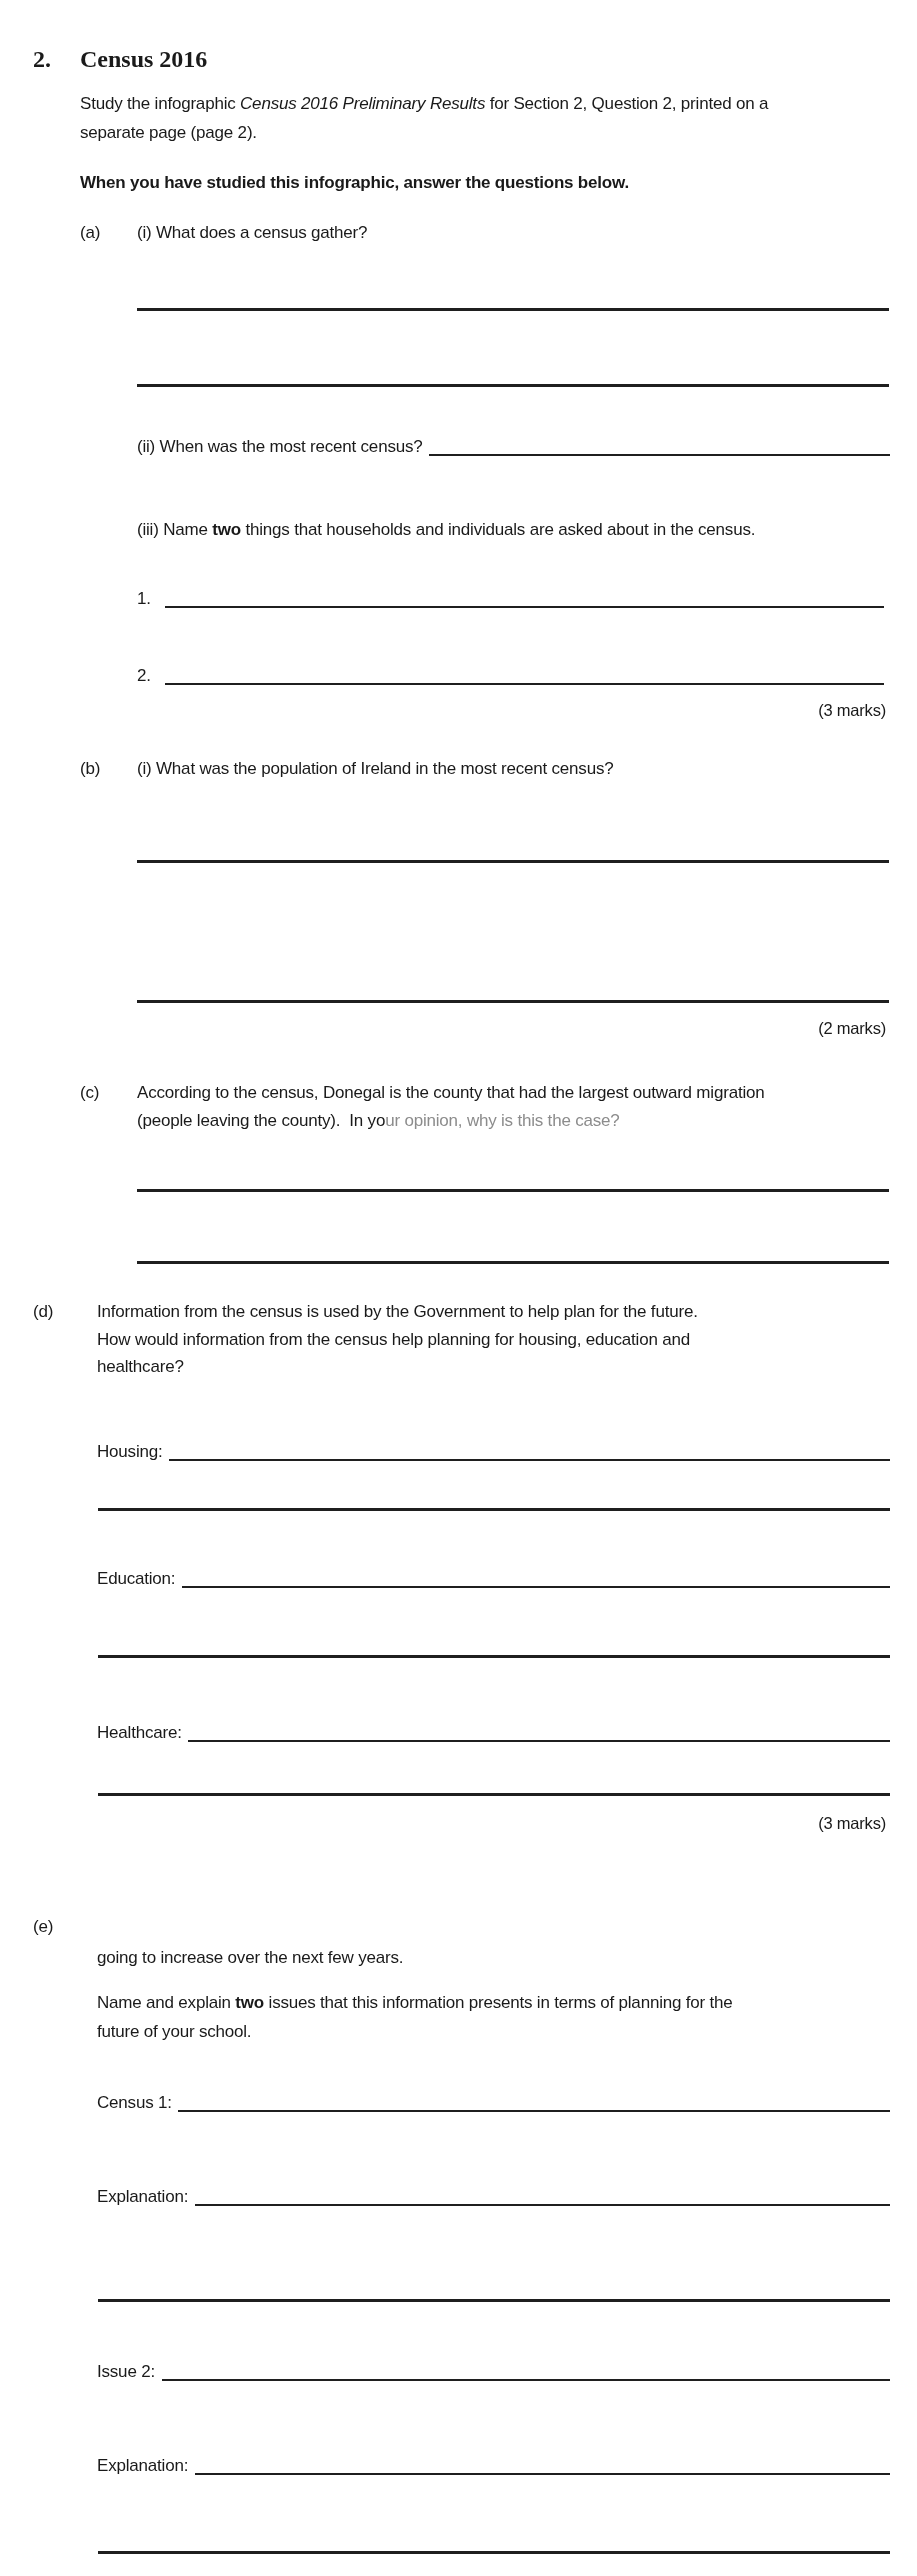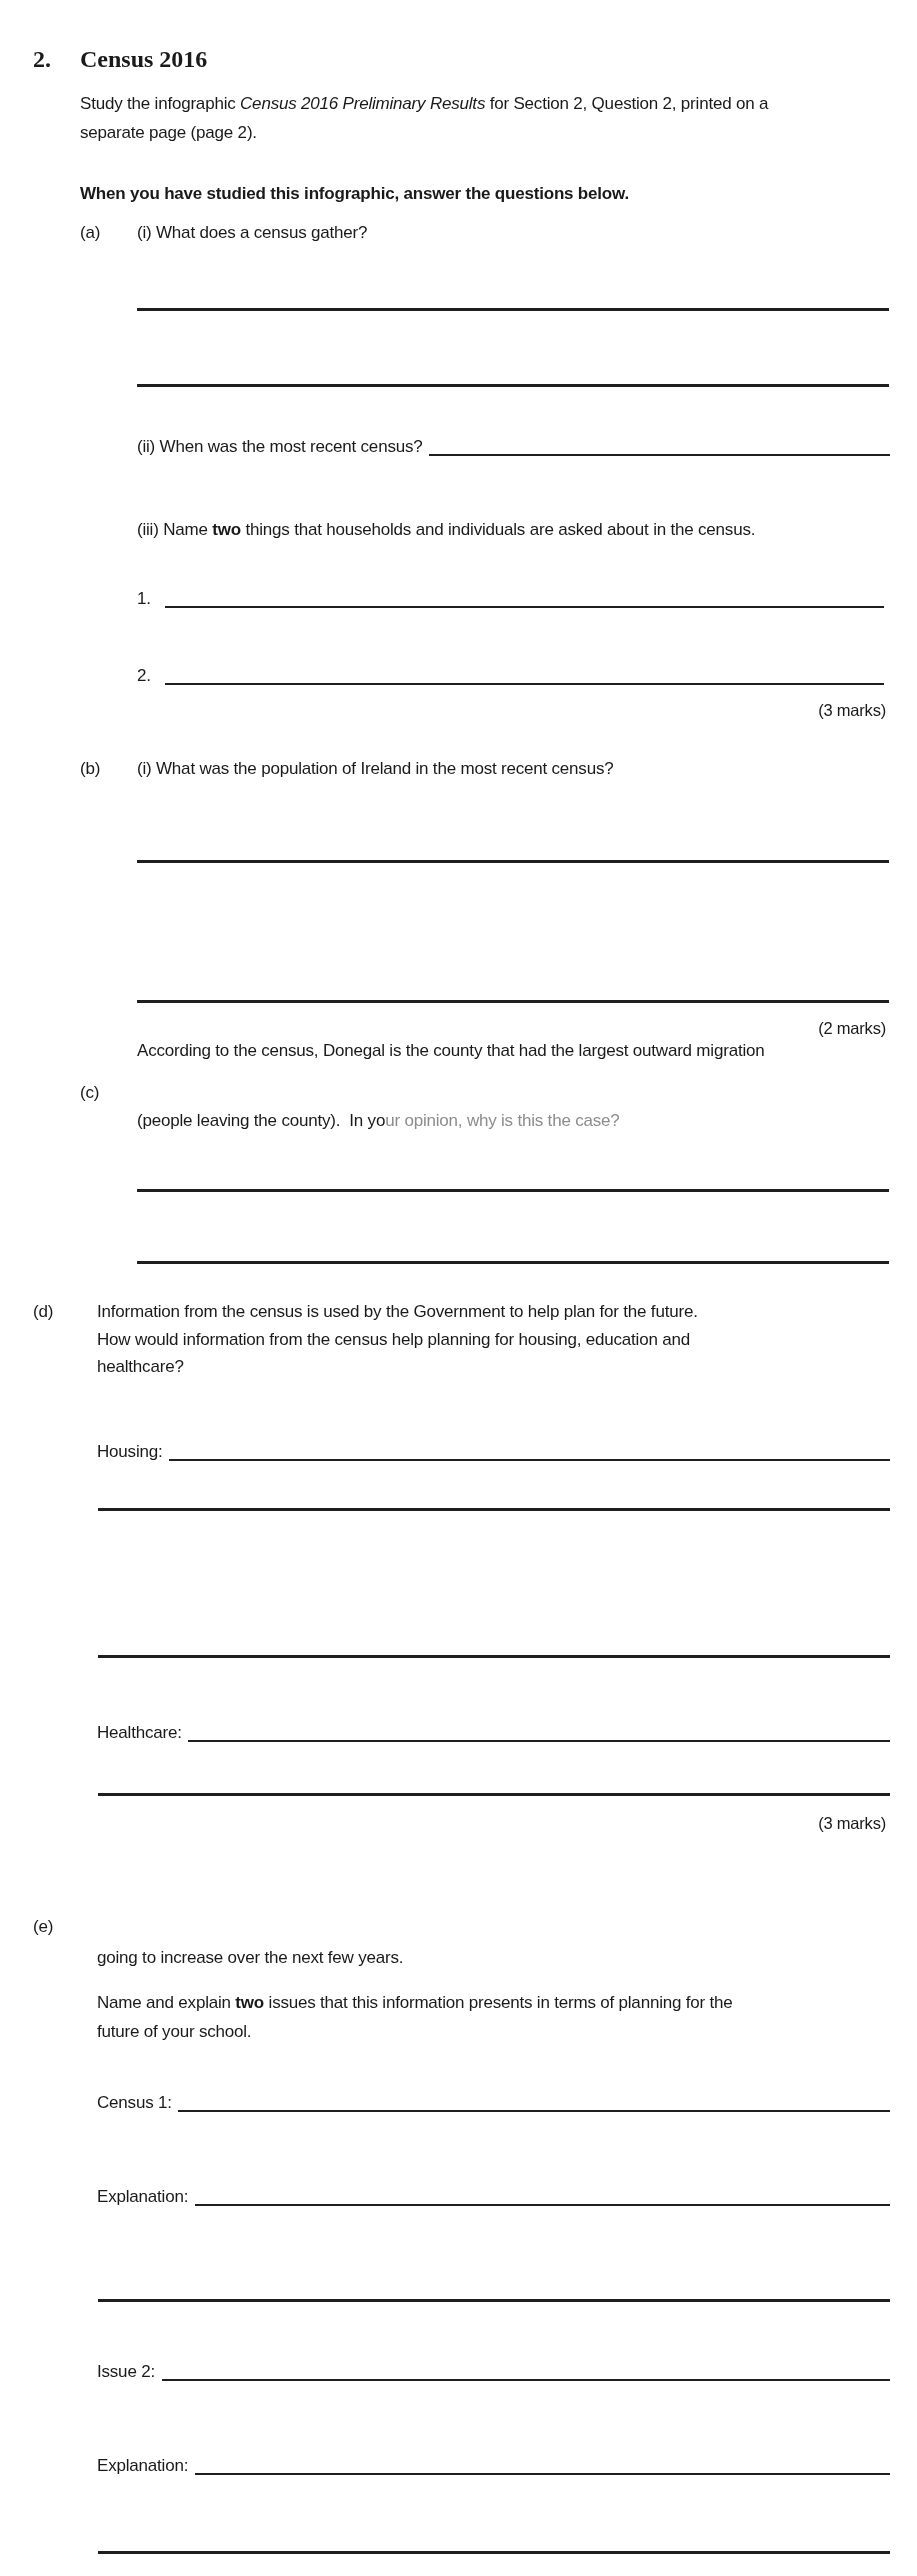--- a/index.html
+++ b/index.html
@@ -74,21 +74,21 @@
   </div>
   <div class="heading" style="left:80px;">
     <span>Census 2016</span>
   </div>
 
   <div class="t" style="left:80px;top:90px;">
     <span>Study the infographic </span><span class="italic">Census 2016 Preliminary Results</span><span> for Section 2, Question 2, printed on a</span>
   </div>
   <div class="t" style="left:80px;top:119px;">separate page (page 2).</div>
 
-  <div class="t bold" style="left:80px;top:180px;">When you have studied this infographic, answer the questions below.</div>
+  <div class="t bold" style="left:80px;top:169px;">When you have studied this infographic, answer the questions below.</div>
 
   <div class="t" style="left:80px;top:219px;">(a)</div>
   <div class="t" style="left:137px;top:219px;">(i) What does a census gather?</div>
 
   <div class="bar" style="left:137px;top:308px;width:752px;"></div>
   <div class="bar" style="left:137px;top:384px;width:752px;"></div>
 
   <div class="row" style="left:137px;right:28px;top:433px;">
     <span class="lbl">(ii) When was the most recent census?</span>
     <span class="fill"></span>
@@ -113,39 +113,43 @@
   <div class="t" style="left:137px;top:755px;">(i) What was the population of Ireland in the most recent census?</div>
 
   <div class="bar" style="left:137px;top:860px;width:752px;"></div>
 
 
   <div class="bar" style="left:137px;top:1000px;width:752px;"></div>
 
   <div class="marks" style="right:32px;top:1014px;">(2 marks)</div>
 
   <div class="t" style="left:80px;top:1079px;">(c)</div>
-  <div class="t" style="left:137px;top:1037px;">According to the census, Donegal is the county that had the largest outward migration</div>
+  <div class="t" style="left:137px;top:1079px;">According to the census, Donegal is the county that had the largest outward migration</div>
   <div class="t" style="left:137px;top:1107px;">
     <span>(people leaving the county).&nbsp; In yo</span><span class="gray">ur opinion, why is this the case?</span>
   </div>
 
   <div class="bar" style="left:137px;top:1189px;width:752px;"></div>
   <div class="bar" style="left:137px;top:1261px;width:752px;"></div>
 
   <div class="t" style="left:33px;top:1298px;">(d)</div>
   <div class="t" style="left:97px;top:1298px;line-height:27.5px;">Information from the census is used by the Government to help plan for the future.</div>
   <div class="t" style="left:97px;top:1326px;line-height:27.5px;">How would information from the census help planning for housing, education and</div>
   <div class="t" style="left:97px;top:1353px;line-height:27.5px;">healthcare?</div>
 
   <div class="row" style="left:97px;right:28px;top:1438px;">
     <span class="lbl">Housing:</span>
     <span class="fill"></span>
   </div>
   <div class="bar" style="left:98px;top:1508px;width:792px;"></div>
 
+  <div class="row" style="left:97px;right:28px;top:1565px;">
+    <span class="lbl">Education:</span>
+    <span class="fill"></span>
+  </div>
   <div class="bar" style="left:98px;top:1655px;width:792px;"></div>
 
   <div class="row" style="left:97px;right:28px;top:1719px;">
     <span class="lbl">Healthcare:</span>
     <span class="fill"></span>
   </div>
   <div class="bar" style="left:98px;top:1793px;width:792px;"></div>
 
   <div class="marks" style="right:32px;top:1809px;">(3 marks)</div>
 

